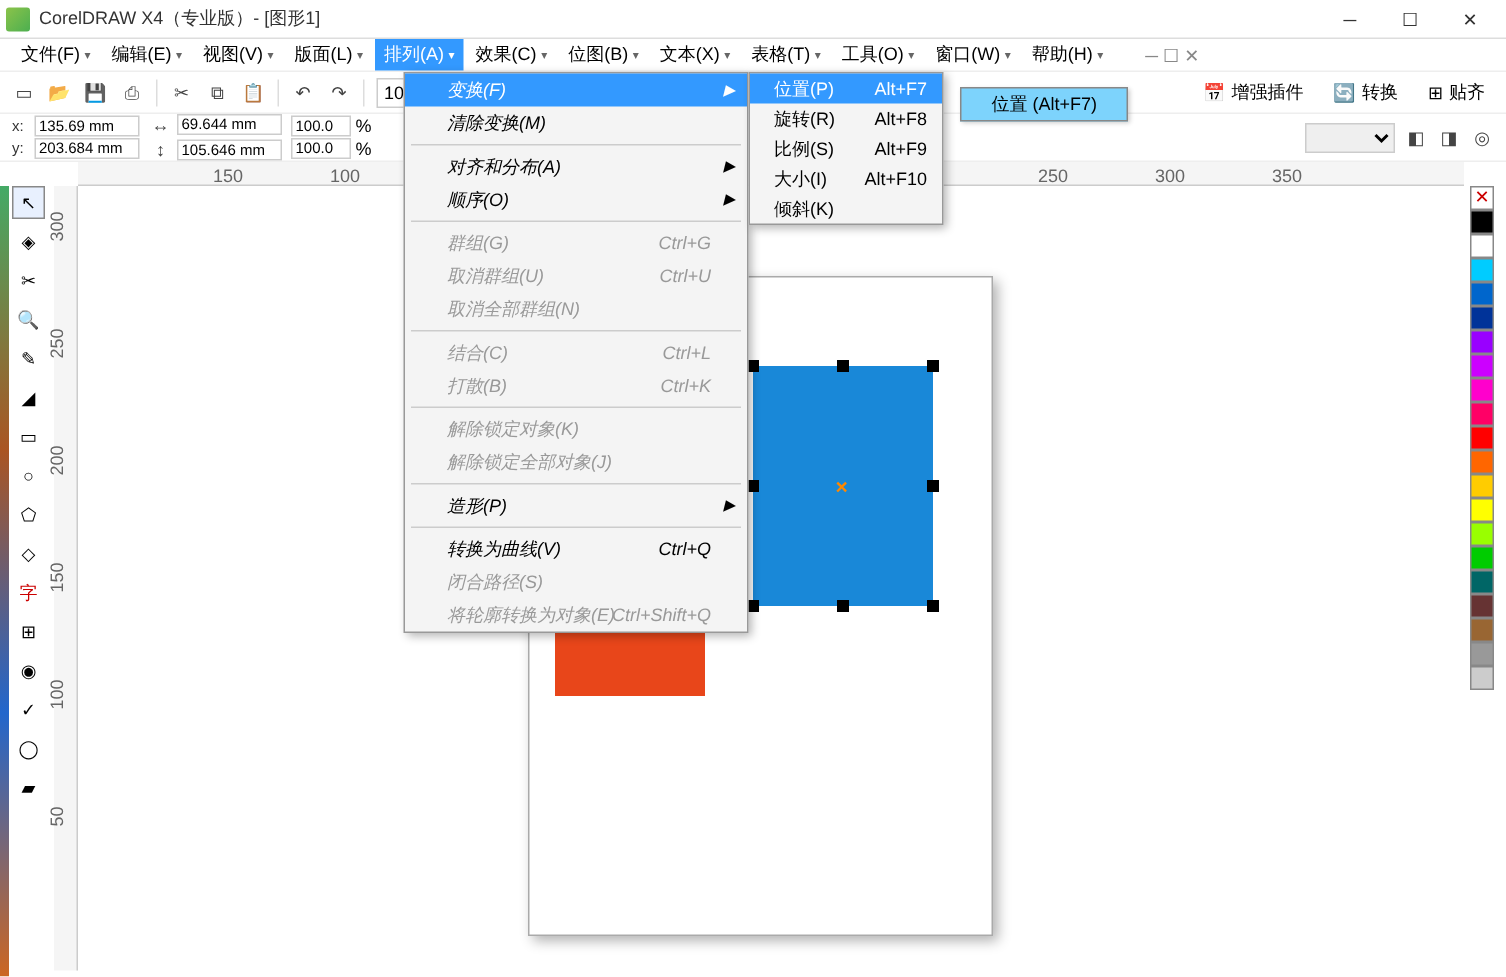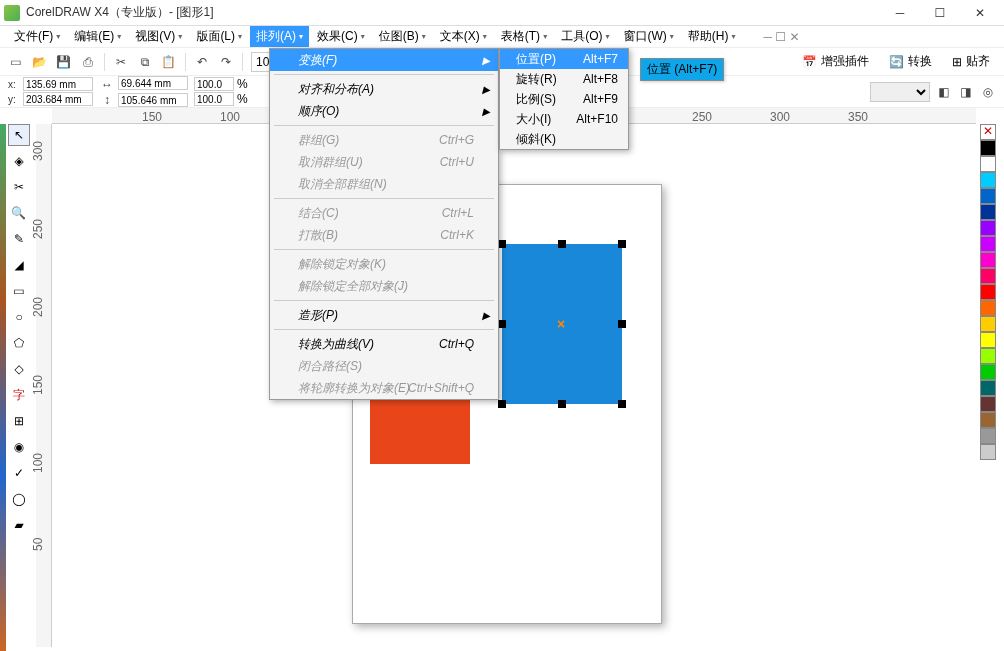--- a/index.html
+++ b/index.html
@@ -56,21 +56,21 @@
 .dd-item.disabled { color: #999; }
 .dd-item .sc { position: absolute; right: 24px; }
 .dd-item .sub { position: absolute; right: 8px; font-size: 10px; }
 .dd-sep { height: 1px; background: #ccc; margin: 3px 4px; }
 
 .submenu { position: absolute; background: #f4f4f4; border: 1px solid #999; box-shadow: 2px 2px 6px rgba(0,0,0,0.3); min-width: 130px; z-index: 101; }
 .sm-item { height: 20px; display: flex; align-items: center; padding: 0 8px 0 16px; position: relative; }
 .sm-item.hl { background: #3399ff; color: #fff; }
 .sm-item .sc { position: absolute; right: 10px; }
 
-.tooltip { position: absolute; background: #0ea5e9; border: 1px solid #888; padding: 2px 6px; font-size: 11px; z-index: 200; box-shadow: 1px 1px 3px rgba(0,0,0,0.2); }
+.tooltip { position: absolute; background: #7dd3fc; border: 1px solid #888; padding: 2px 20px; font-size: 11px; z-index: 200; box-shadow: 1px 1px 3px rgba(0,0,0,0.2); }
 
 .sidebar-left { position: absolute; left: 0; top: 124px; width: 6px; bottom: 0; background: linear-gradient(#4a6, #a52, #26c, #c62); }
 </style>
 </head>
 <body>
 
 <div class="titlebar">
   <div class="logo"></div>
   <span class="title">CorelDRAW X4（专业版）- [图形1]</span>
   <div class="wbtn">─</div>
@@ -262,20 +262,23 @@
     <div class="col" style="background: rgb(153, 102, 51);"></div>
     <div class="col" style="background: rgb(153, 153, 153);"></div>
     <div class="col" style="background: rgb(204, 204, 204);"></div>
   </div>
 
 <div class="dropdown" id="dropdown" style="left:269px;top:48px;">
     <div class="dd-item hl">
       <span>变换(F)</span>
       <span class="sub">▶</span>
     </div>
+    <div class="dd-item">
+      <span>清除变换(M)</span>
+    </div>
     <div class="dd-sep"></div>
     <div class="dd-item">
       <span>对齐和分布(A)</span>
       <span class="sub">▶</span>
     </div>
     <div class="dd-item">
       <span>顺序(O)</span>
       <span class="sub">▶</span>
     </div>
     <div class="dd-sep"></div>

